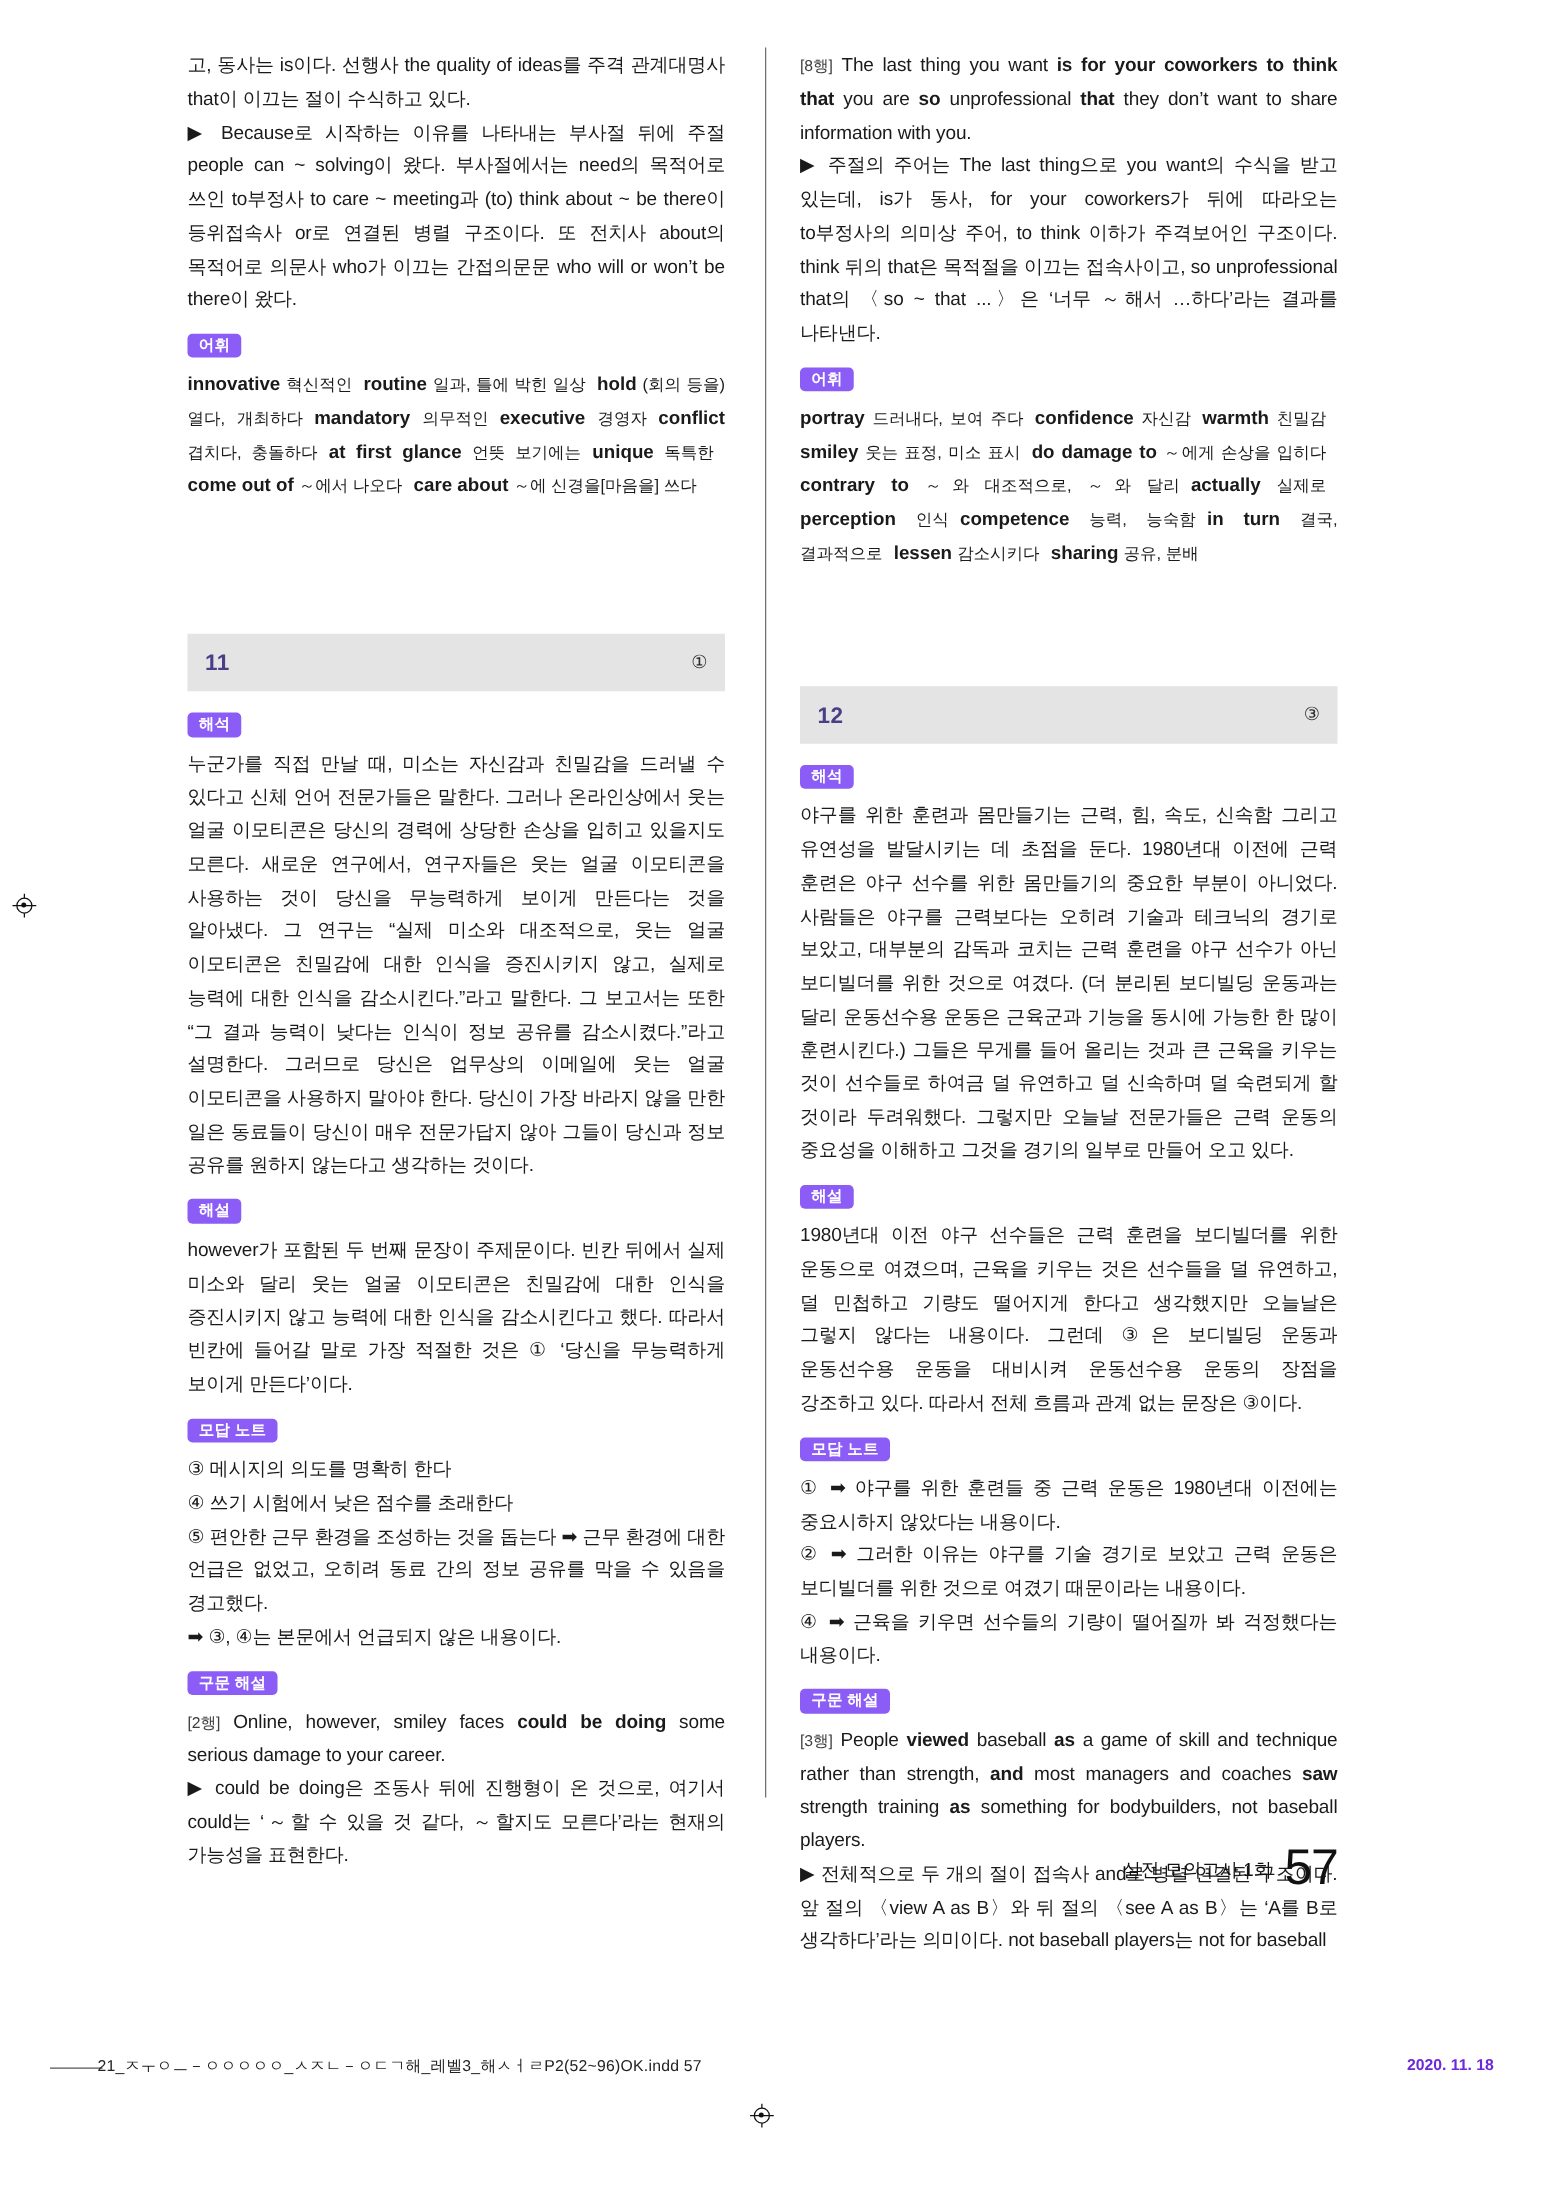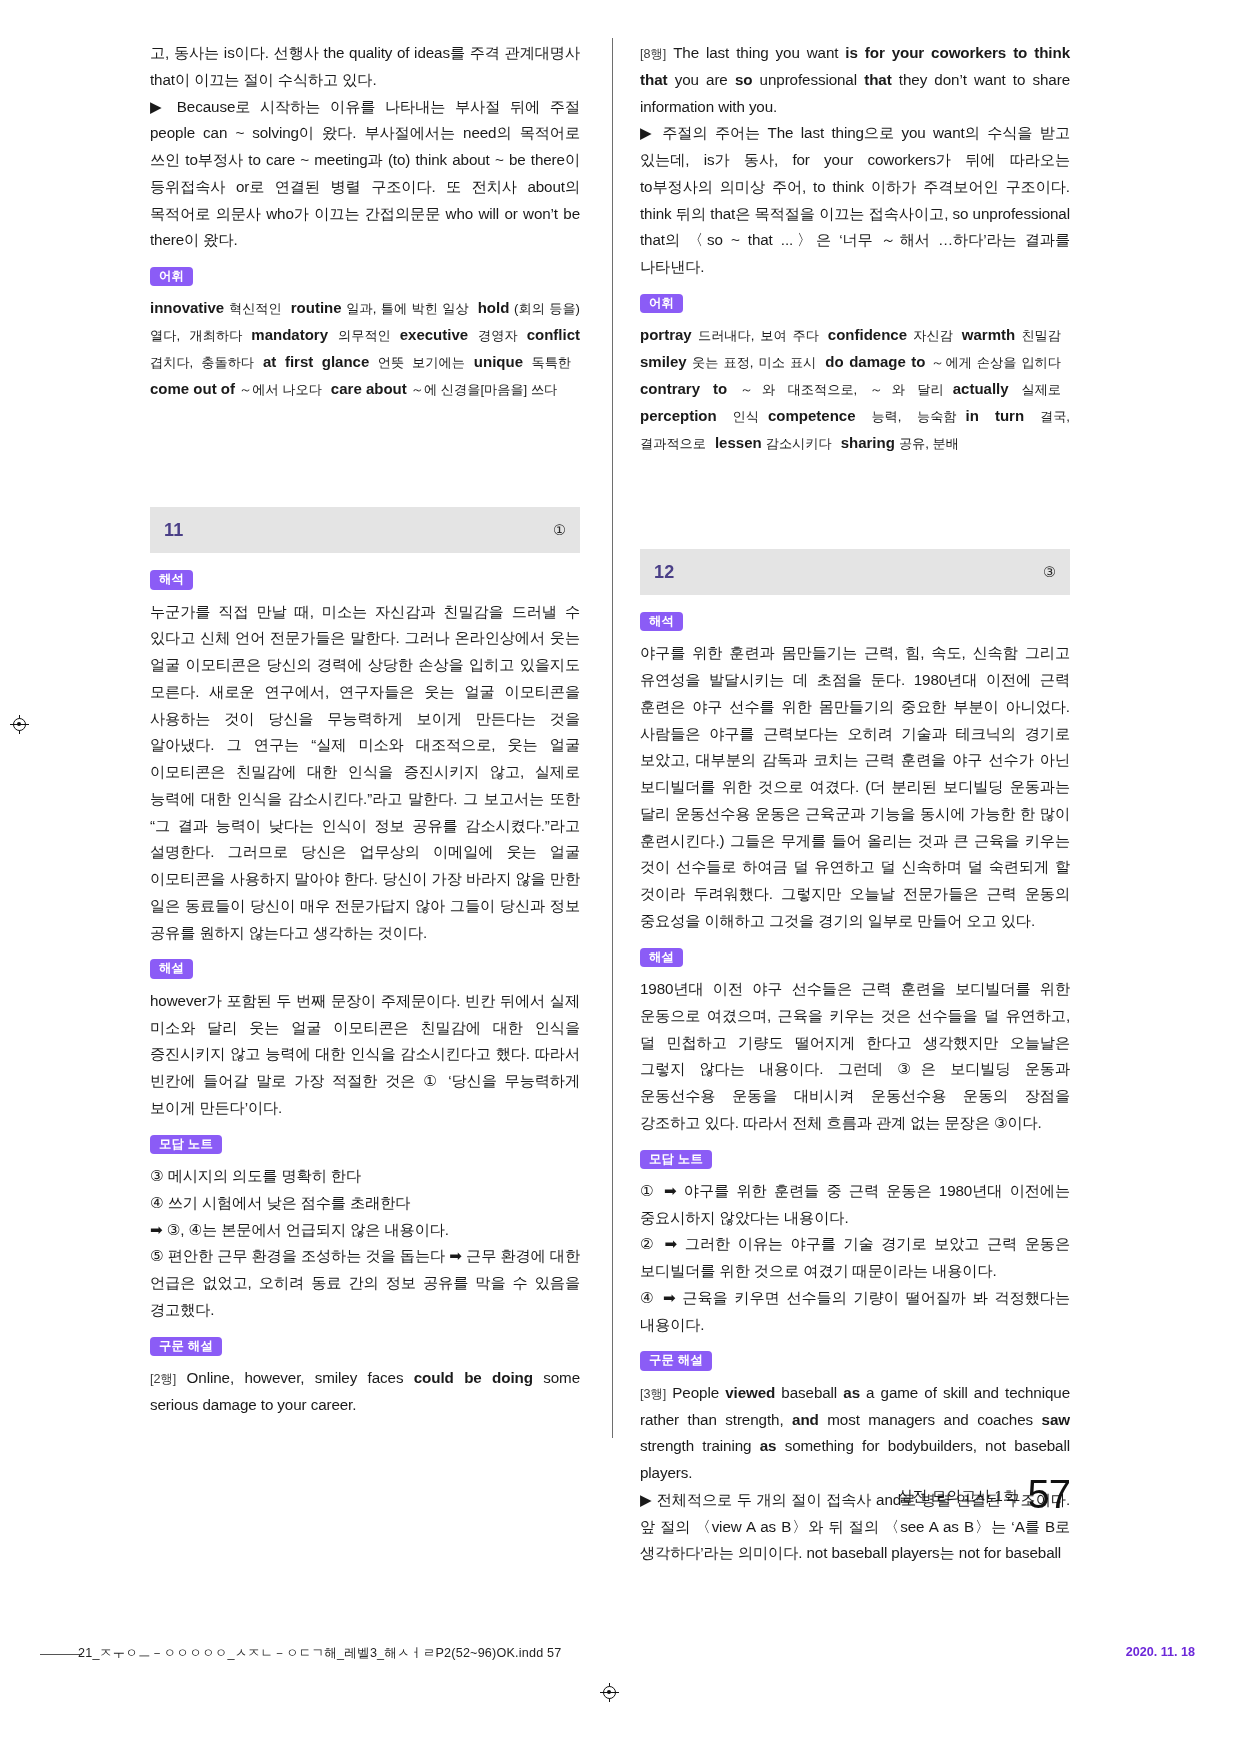--- a/index.html
+++ b/index.html
@@ -244,27 +244,28 @@
 
       <div class="tag">해석</div>
       <p class="tx">누군가를 직접 만날 때, 미소는 자신감과 친밀감을 드러낼 수 있다고 신체 언어 전문가들은 말한다. 그러나 온라인상에서 웃는 얼굴 이모티콘은 당신의 경력에 상당한 손상을 입히고 있을지도 모른다. 새로운 연구에서, 연구자들은 웃는 얼굴 이모티콘을 사용하는 것이 당신을 무능력하게 보이게 만든다는 것을 알아냈다. 그 연구는 “실제 미소와 대조적으로, 웃는 얼굴 이모티콘은 친밀감에 대한 인식을 증진시키지 않고, 실제로 능력에 대한 인식을 감소시킨다.”라고 말한다. 그 보고서는 또한 “그 결과 능력이 낮다는 인식이 정보 공유를 감소시켰다.”라고 설명한다. 그러므로 당신은 업무상의 이메일에 웃는 얼굴 이모티콘을 사용하지 말아야 한다. 당신이 가장 바라지 않을 만한 일은 동료들이 당신이 매우 전문가답지 않아 그들이 당신과 정보 공유를 원하지 않는다고 생각하는 것이다.</p>
 
       <div class="tag">해설</div>
       <p class="tx">however가 포함된 두 번째 문장이 주제문이다. 빈칸 뒤에서 실제 미소와 달리 웃는 얼굴 이모티콘은 친밀감에 대한 인식을 증진시키지 않고 능력에 대한 인식을 감소시킨다고 했다. 따라서 빈칸에 들어갈 말로 가장 적절한 것은 ① ‘당신을 무능력하게 보이게 만든다’이다.</p>
 
       <div class="tag">모답 노트</div>
       <p class="tx">③ 메시지의 의도를 명확히 한다</p>
       <p class="tx">④ 쓰기 시험에서 낮은 점수를 초래한다</p>
+      <p class="tx">⑤ 편안한 근무 환경을 조성하는 것을 돕는다 ➡ 근무 환경에 대한 언급은 없었고, 오히려 동료 간의 정보 공유를 막을 수 있음을 경고했다.</p>
       <p class="tx">➡ ③, ④는 본문에서 언급되지 않은 내용이다.</p>
-      <p class="tx">⑤ 편안한 근무 환경을 조성하는 것을 돕는다 ➡ 근무 환경에 대한 언급은 없었고, 오히려 동료 간의 정보 공유를 막을 수 있음을 경고했다.</p>
 
       <div class="tag">구문 해설</div>
       <p class="tx">
         <span class="lineref">[2행]</span><span> Online, however, smiley faces </span><b>could be doing</b><span> some serious damage to your career.</span>
       </p>
+      <p class="tx">▶ could be doing은 조동사 뒤에 진행형이 온 것으로, 여기서 could는 ‘～할 수 있을 것 같다, ～할지도 모른다’라는 현재의 가능성을 표현한다.</p>
     </div>
 
     <div class="col col-right">
 
       <p class="tx">
         <span class="lineref">[8행]</span><span> The last thing you want </span><b>is for your coworkers to think that</b><span> you are </span><b>so</b><span> unprofessional </span><b>that</b><span> they don’t want to share information with you.</span>
       </p>
       <p class="tx">▶ 주절의 주어는 The last thing으로 you want의 수식을 받고 있는데, is가 동사, for your coworkers가 뒤에 따라오는 to부정사의 의미상 주어, to think 이하가 주격보어인 구조이다. think 뒤의 that은 목적절을 이끄는 접속사이고, so unprofessional that의 〈so ~ that ...〉은 ‘너무 ～해서 …하다’라는 결과를 나타낸다.</p>
 
       <div class="tag">어휘</div>

